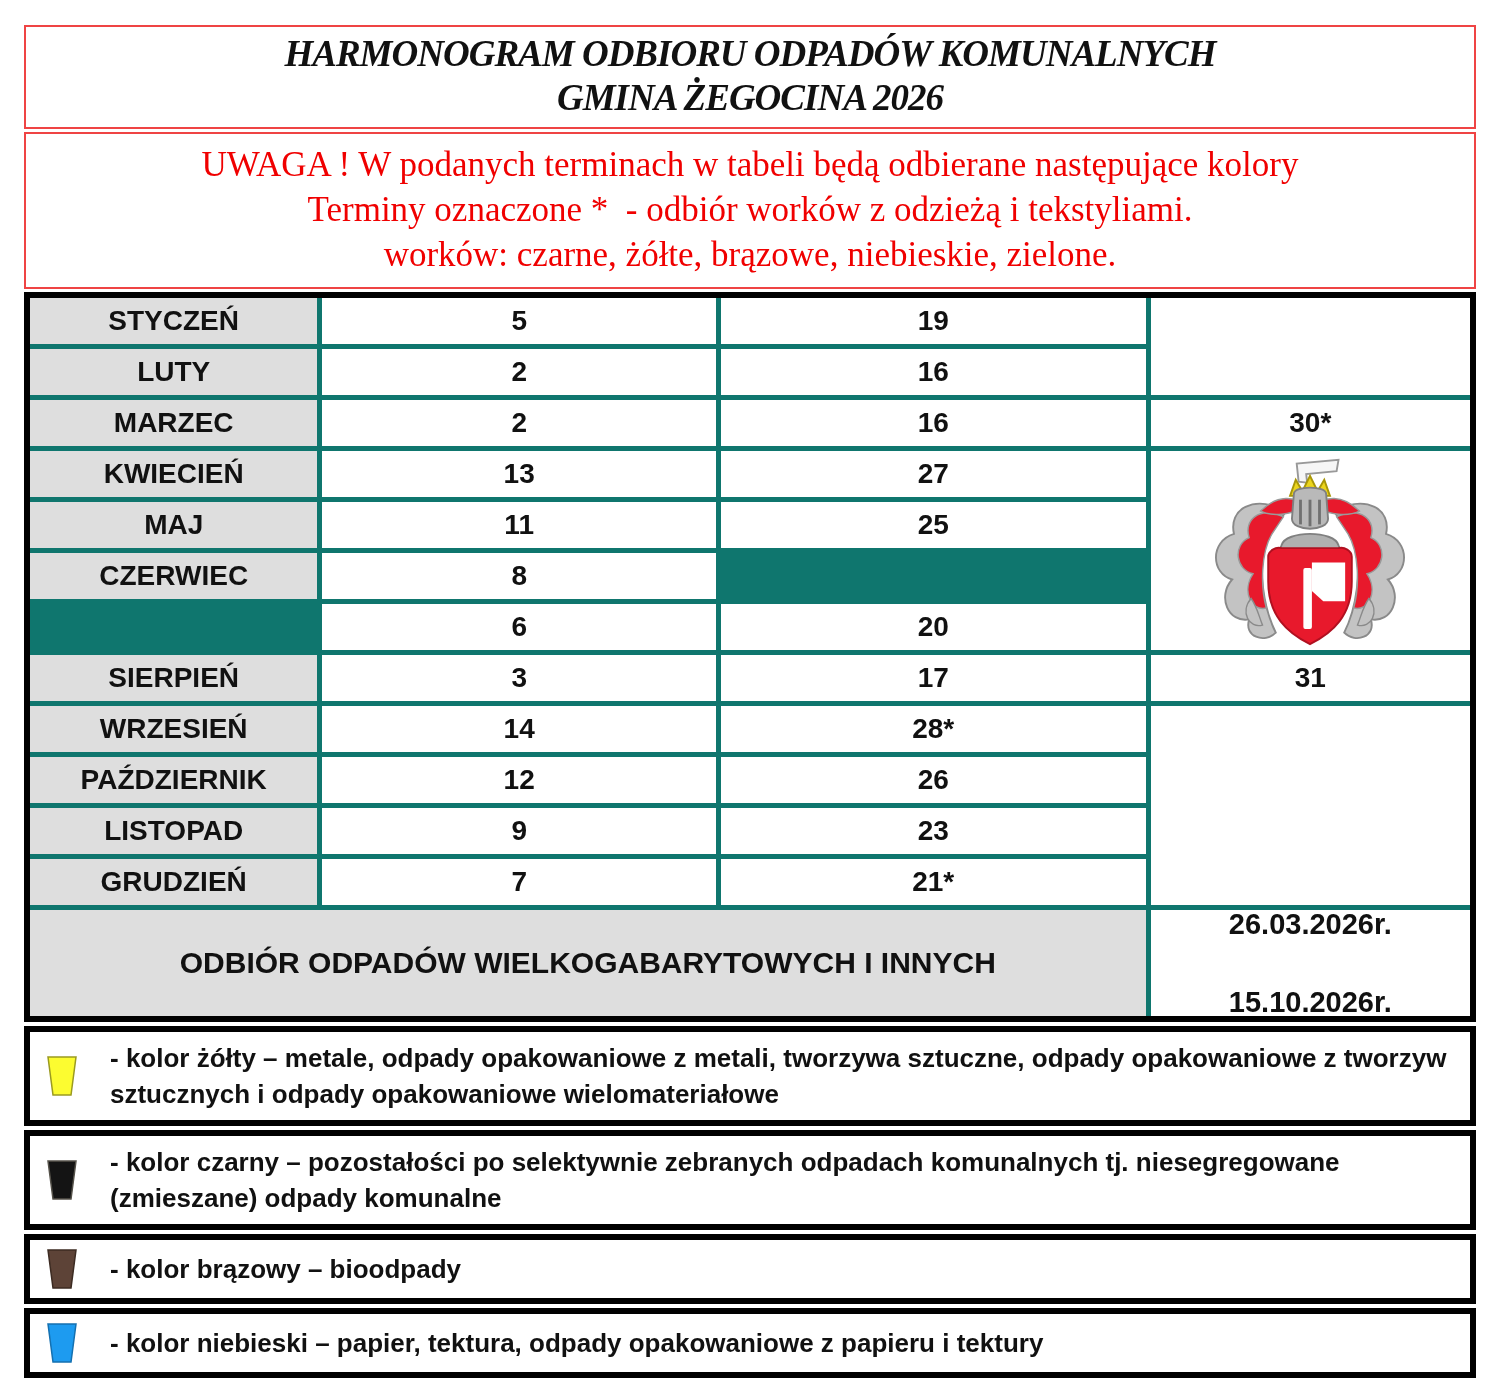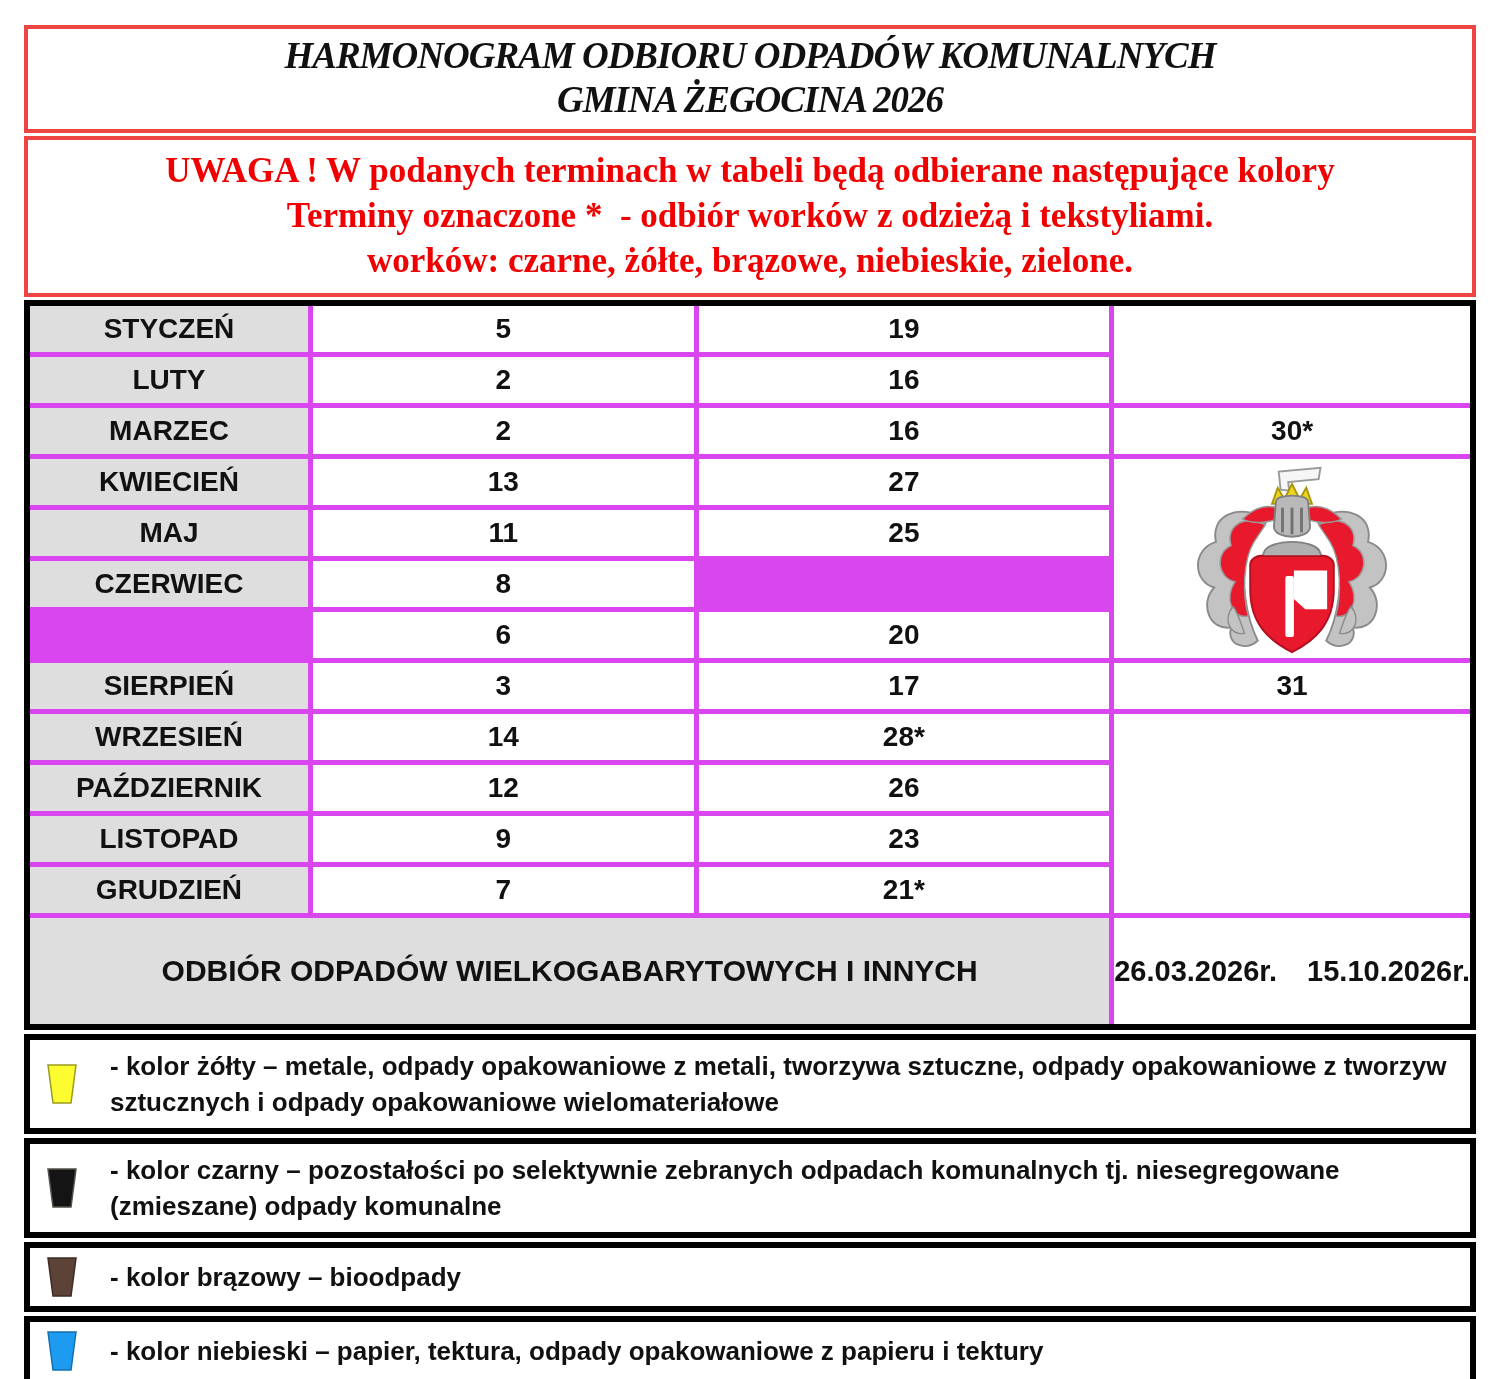--- a/index.html
+++ b/index.html
@@ -1,40 +1,40 @@
 <!DOCTYPE html>
 <html lang="pl"><head>
 <meta charset="utf-8">
 <style>
   html,body{margin:0;padding:0;background:#fff;}
   body{width:1500px;height:1379px;font-family:"Liberation Sans",sans-serif;}
   .doc{width:1452px;margin:0 auto;padding-top:25px;}
 
-  .box{border:4px solid #ef4444;background:#fff;box-sizing:border-box;}
+  .box{border:2px solid #ef4444;background:#fff;box-sizing:border-box;}
 
   
   .title-box{text-align:center;padding:5px 0 7px 0;}
   .title-line{font-family:"Liberation Serif",serif;font-style:italic;font-weight:bold;
               font-size:37px;line-height:44px;color:#111;letter-spacing:-1px;}
 
   
   .warning-box{margin-top:3px;text-align:center;padding:8px 0 10px 0;}
-  .warn-line{font-family:"Liberation Serif",serif;font-weight:bold;
+  .warn-line{font-family:"Liberation Serif",serif;font-weight:normal;
              font-size:35px;line-height:45px;white-space:pre-wrap;}
 
   
   .table{margin-top:3px;display:grid;
          grid-template-columns:287fr 393fr 424fr 319fr;
          grid-template-rows:repeat(12,46px) 106px;
-         gap:5px;background:#d946ef;border:6px solid #000;}
+         gap:5px;background:#0f766e;border:6px solid #000;}
   .cell{background:#fff;display:flex;align-items:center;justify-content:center;
         font-weight:bold;font-size:28px;color:#111;}
   .cell.month{background:#dedede;}
   .cell.bulky-label{background:#dedede;font-size:30px;}
-  .cell.bulky-dates{flex-direction:row;line-height:48px;font-size:29px;gap:30px;}
+  .cell.bulky-dates{flex-direction:column;line-height:48px;font-size:29px;gap:30px;}
   .cell.arms{align-items:center;}
 
   
   .legend{margin-top:4px;display:flex;flex-direction:column;gap:4px;}
   .legend-row{border:6px solid #000;background:#fff;display:flex;align-items:center;
               padding:8px 16px 8px 6px;box-sizing:border-box;min-height:66px;}
   .legend-row .bag{flex:0 0 auto;margin:0 30px 0 8px;}
   .legend-text{font-weight:bold;font-size:26px;line-height:36px;color:#111;}
 </style>
 </head>

